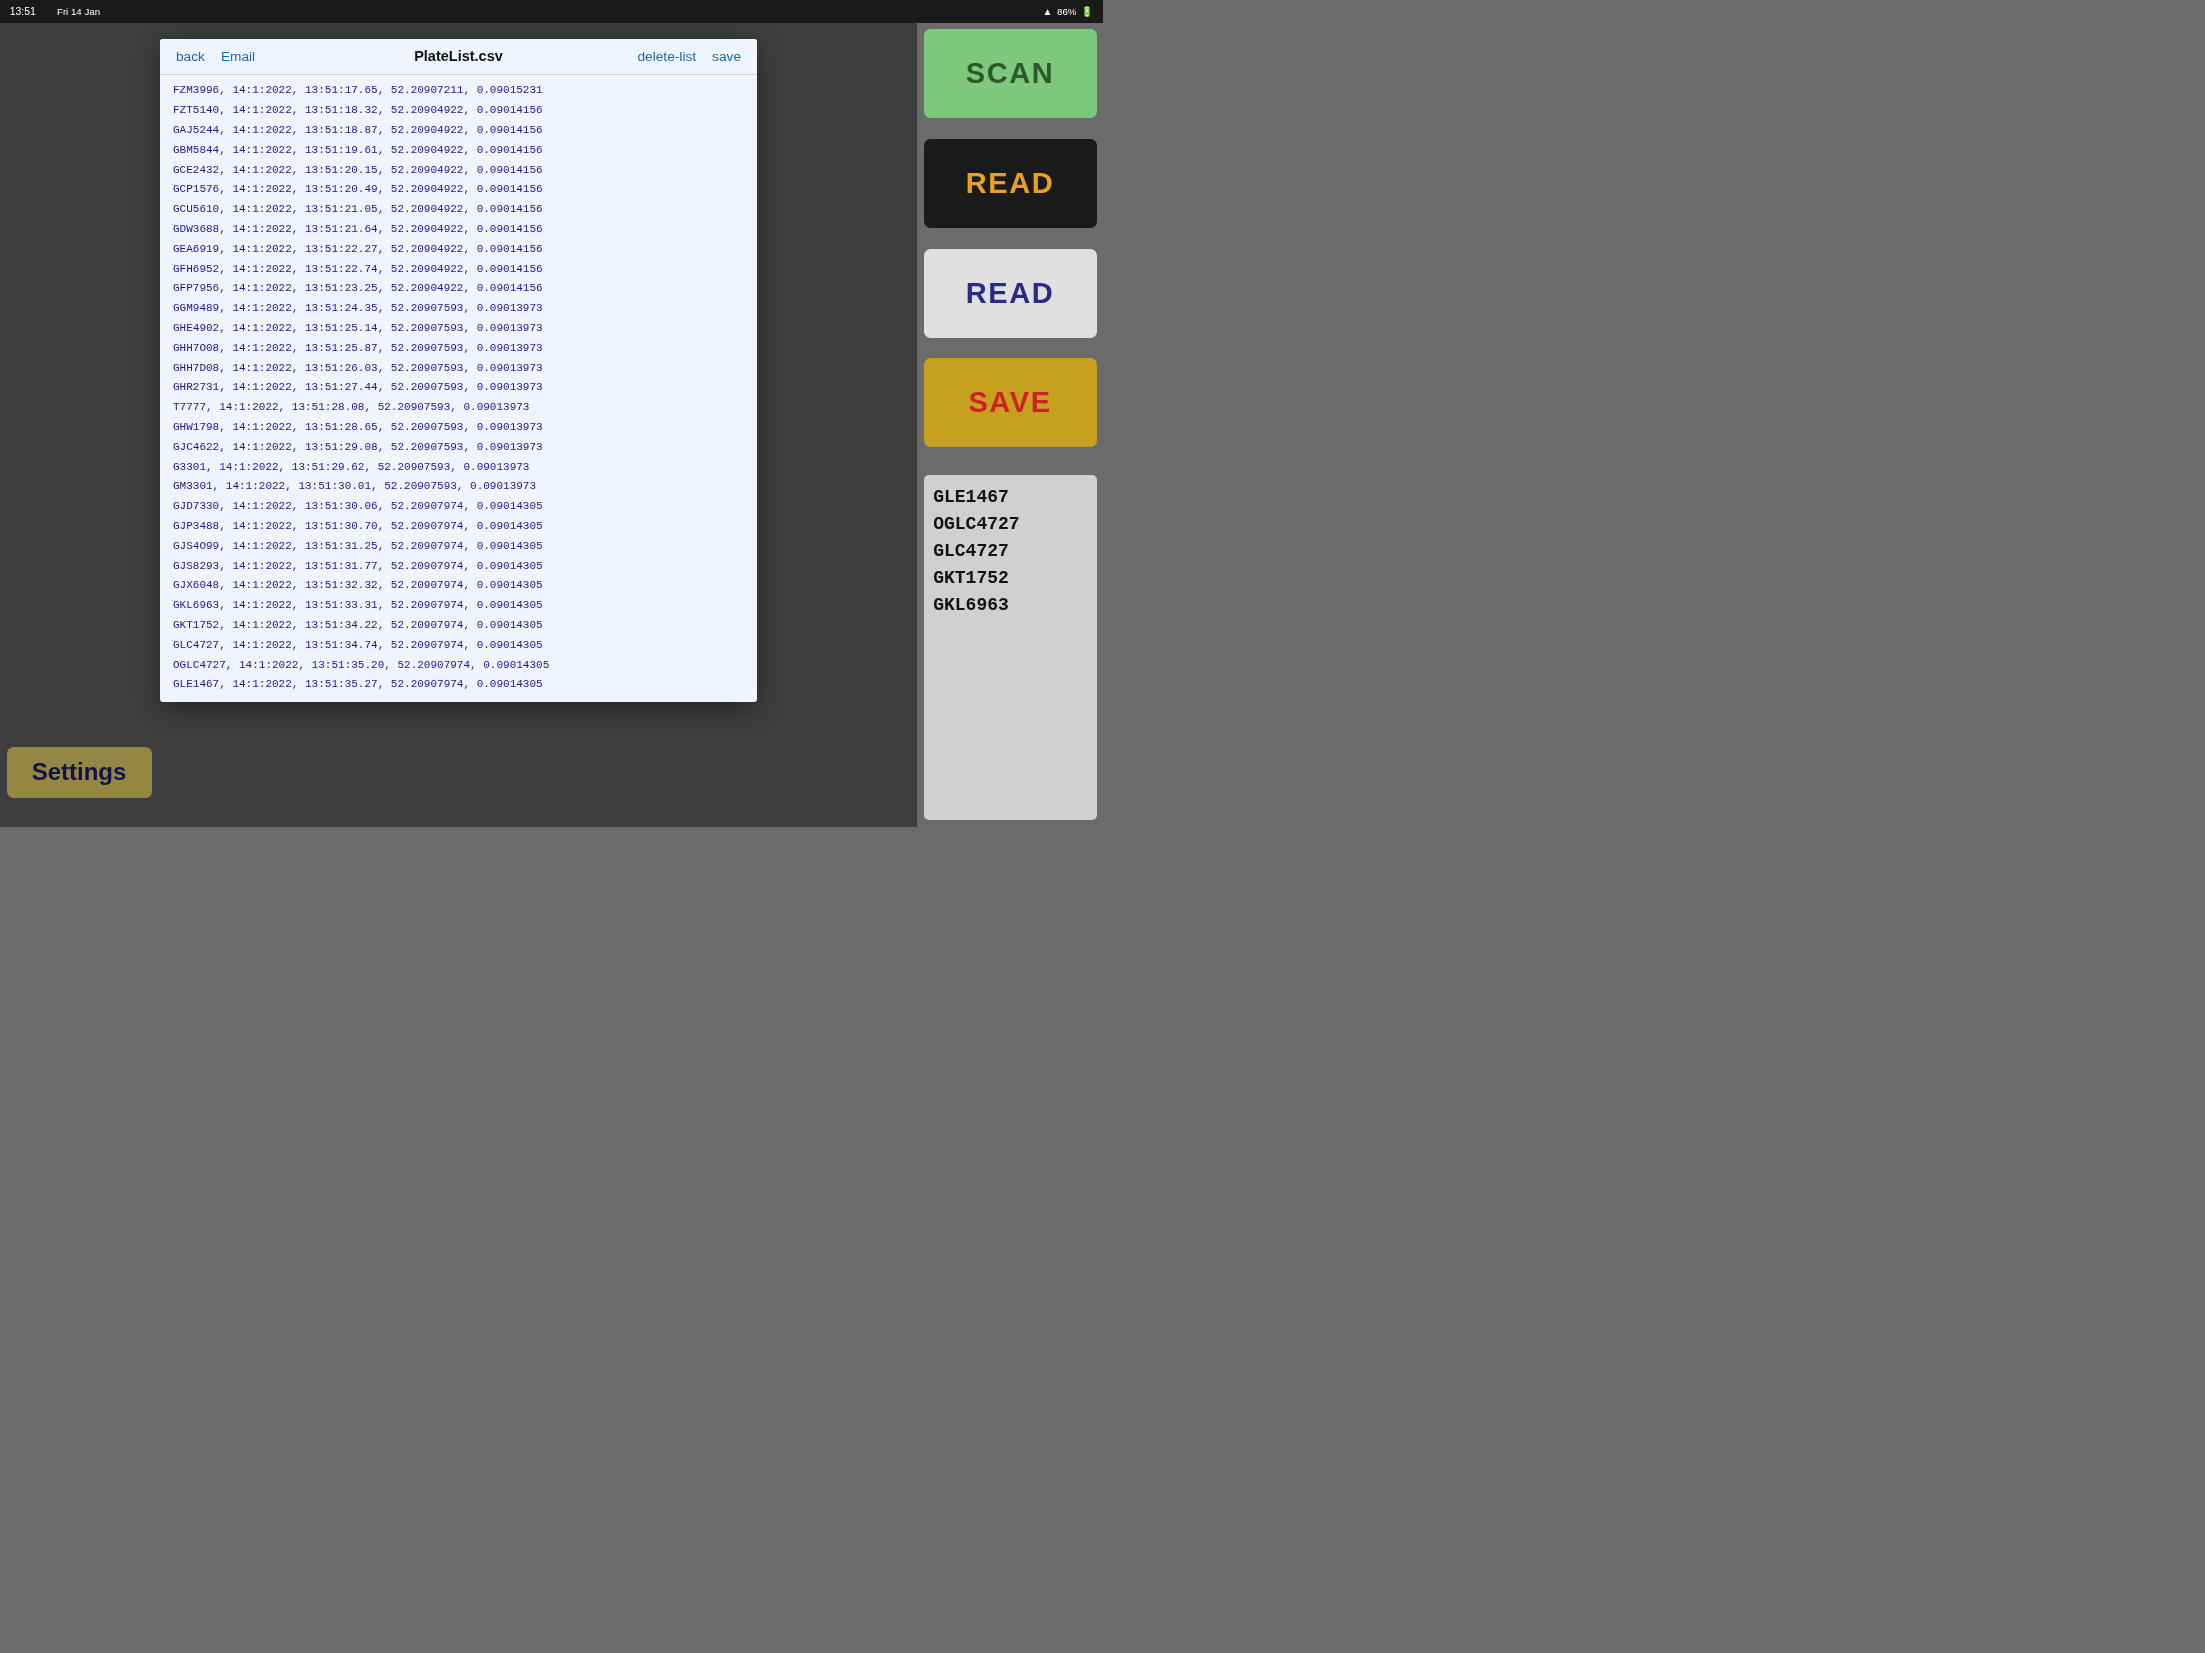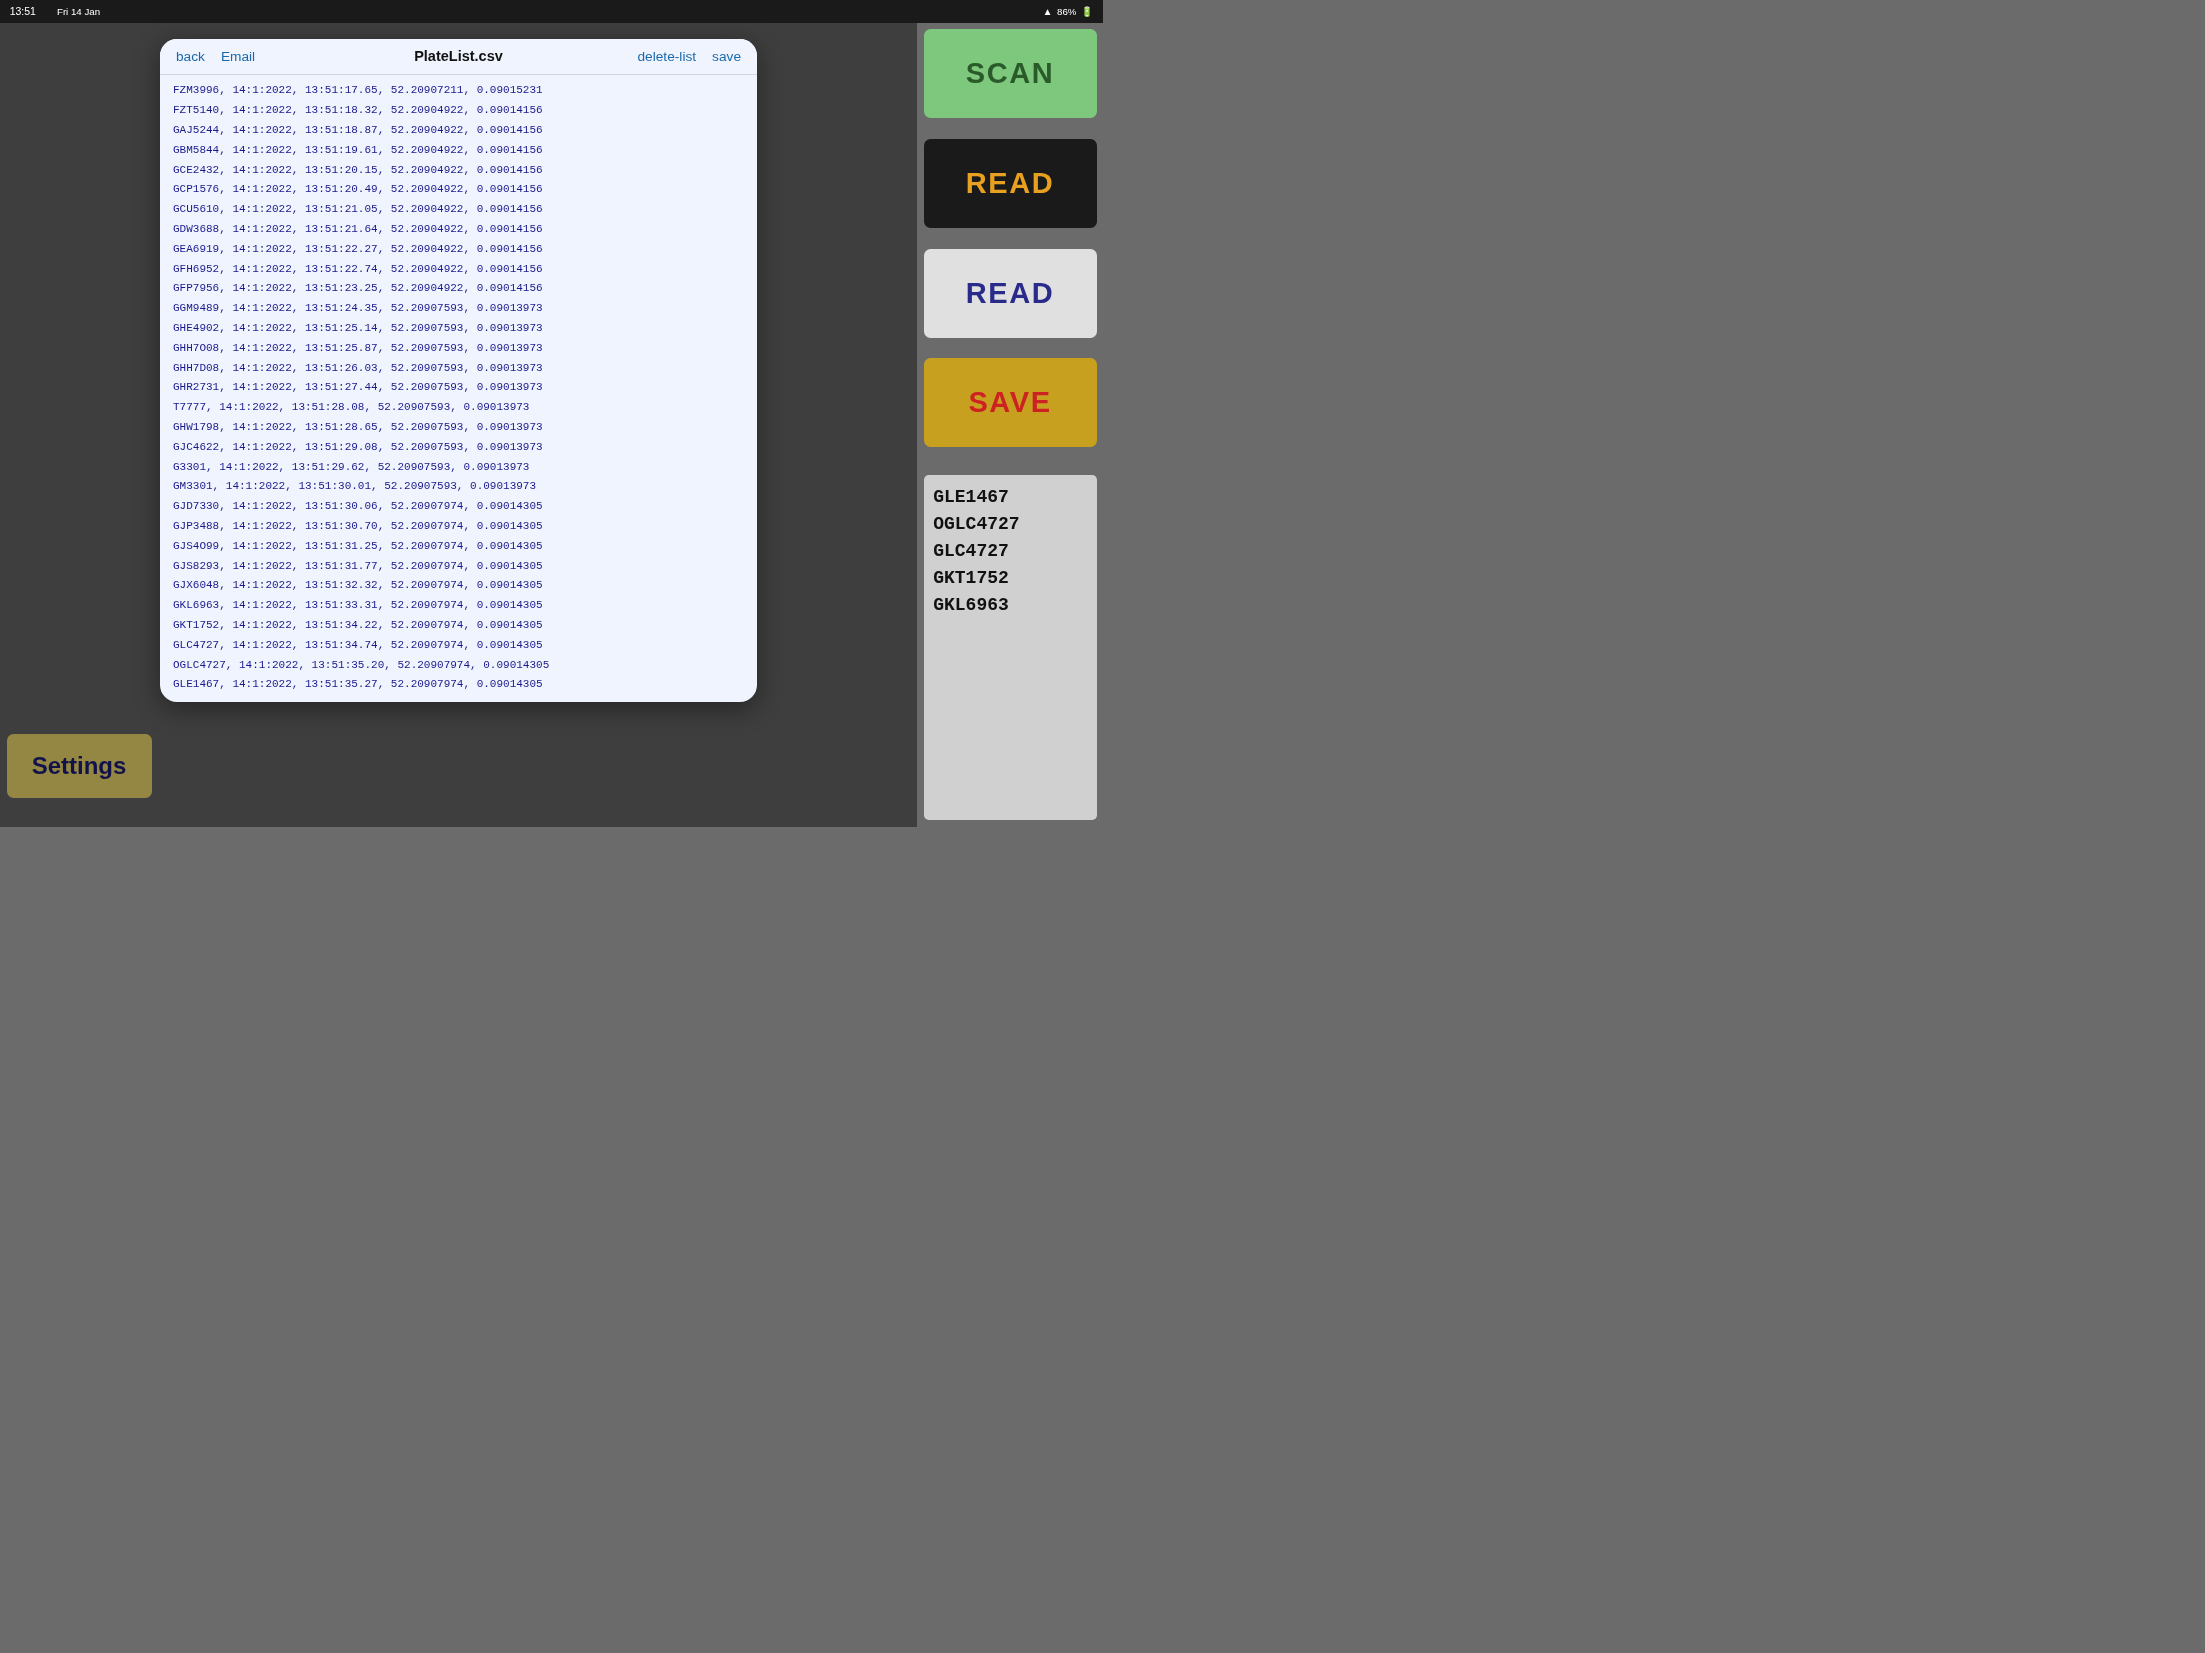--- a/index.html
+++ b/index.html
@@ -123,21 +123,21 @@
       line-height: 1.5;
       font-family: Liberation Mono, monospace;
     }
 
     
     .settings-btn {
       position: absolute;
       bottom: 22.6px;
       left: 0;
       width: 145px;
-      height: 64px;
+      height: 51px;
       background: #d4c060;
       border: none;
       border-radius: 6.5px;
       font-size: 24px;
       font-weight: 700;
       color: #1a1a6a;
       cursor: pointer;
       margin: 6.5px;
     }
 
@@ -147,21 +147,21 @@
       top: 22.6px; left: 0; right: 186px; bottom: 0;
       background: rgba(0,0,0,0.3);
       display: flex;
       align-items: flex-start;
       justify-content: center;
       padding-top: 16px;
     }
 
     .modal {
       background: #f0f4ff;
-      border-radius: 17px;
+      border-radius: 3px;
       width: 597px;
       max-height: 726px;
       display: flex;
       flex-direction: column;
       box-shadow: 0 6.5px 26px rgba(0,0,0,0.4);
       overflow: hidden;
     }
 
     .modal-header {
       background: #f0f4ff;

